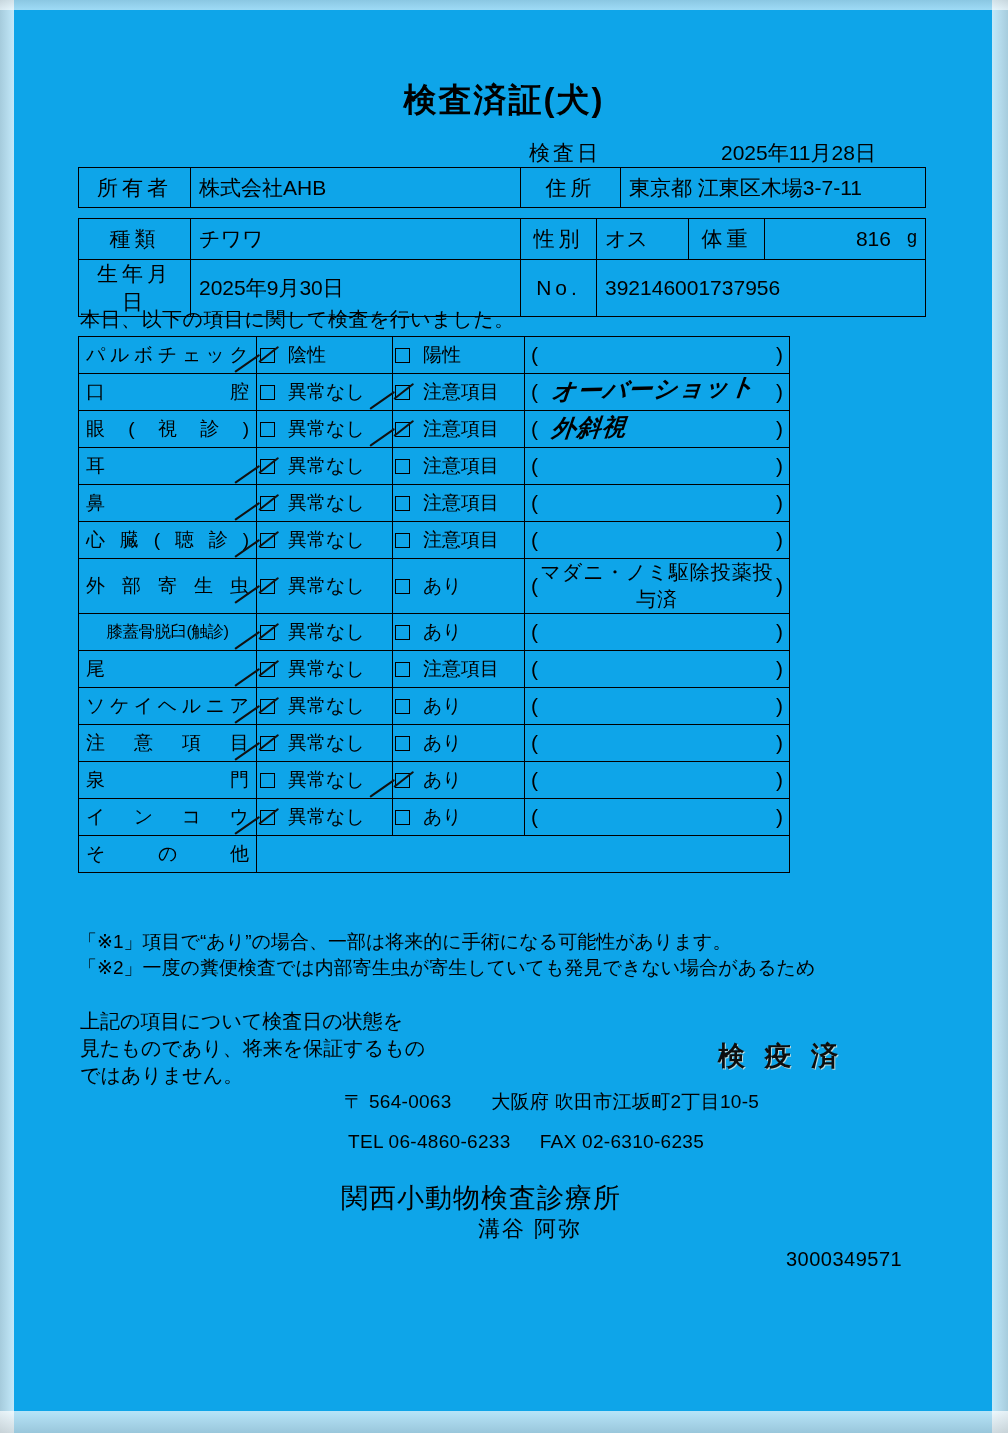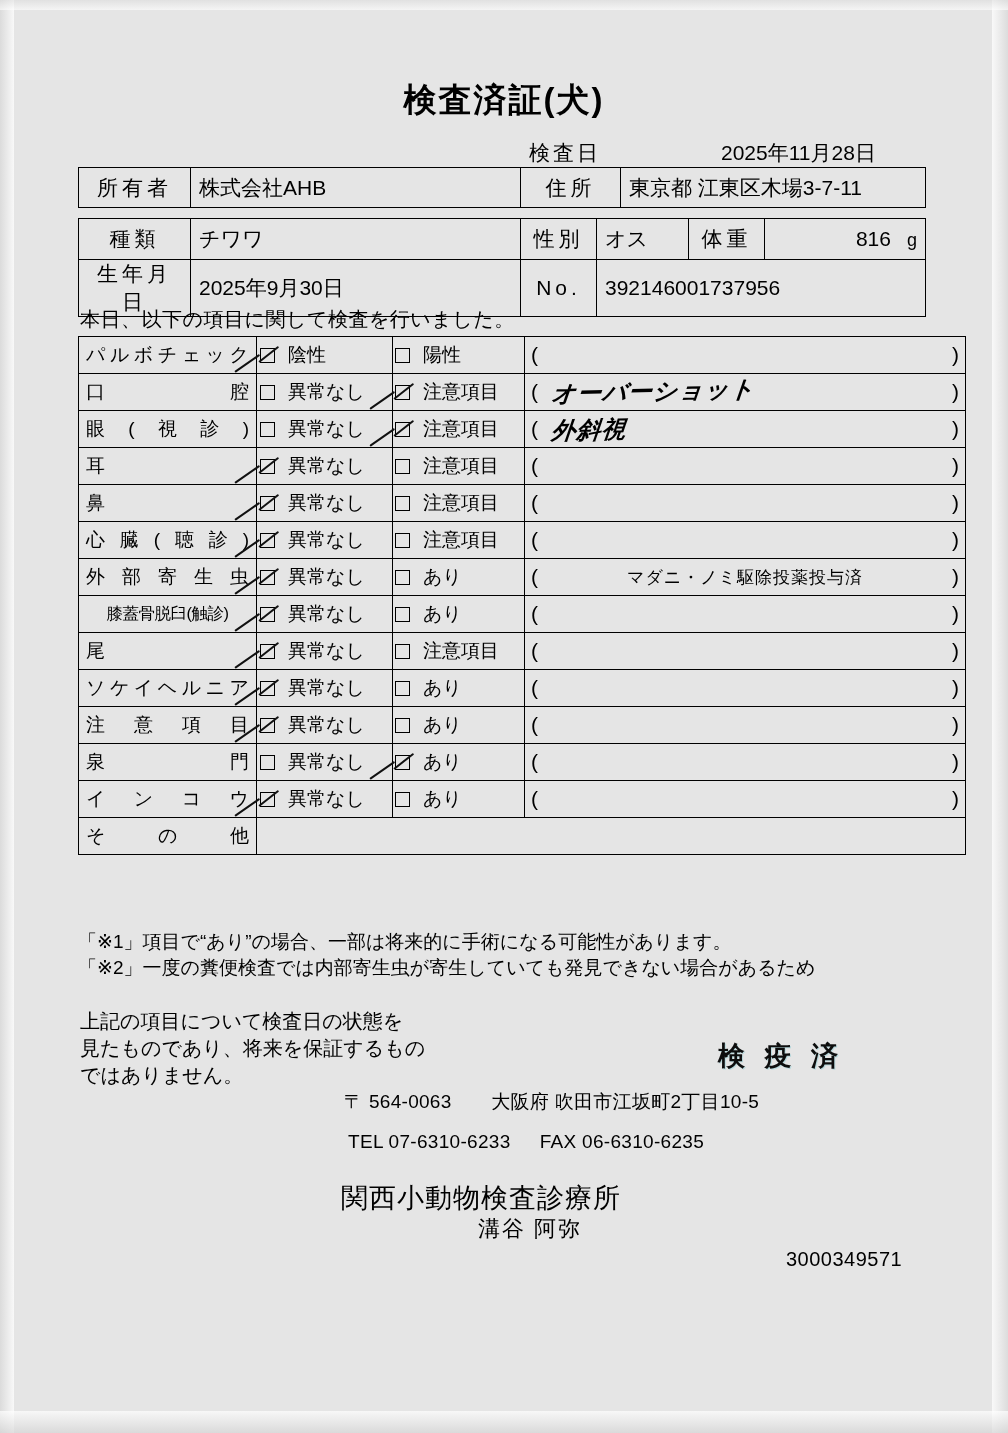--- a/index.html
+++ b/index.html
@@ -11,21 +11,21 @@
     font-family: "Liberation Sans", "DejaVu Sans", sans-serif;
     color: #000000;
     position: relative;
     overflow: hidden;
   }
   .page {
     position: absolute;
     left: 0; top: 0;
     width: 1008px;
     height: 1433px;
-    background: #e5e5e5;
+    background: #0ea5e9;
   }
   
   .scanedge-l { position:absolute; left:0; top:0; width:14px; height:1433px;
     background: linear-gradient(to right, #d8d8d8, #ffffff); opacity:.75; }
   .scanedge-r { position:absolute; right:0; top:0; width:16px; height:1433px;
     background: linear-gradient(to left, #d9d9d9, #ffffff); opacity:.75; }
   .scanedge-t { position:absolute; left:0; top:0; height:10px; width:1008px;
     background: linear-gradient(to bottom, #dedede, #ffffff); opacity:.6; }
   .scanedge-b { position:absolute; left:0; bottom:0; height:22px; width:1008px;
     background: linear-gradient(to top, #d5d5d5, #ffffff); opacity:.7; }
@@ -90,21 +90,21 @@
     font-size: 20px;
     letter-spacing: 0.5px;
   }
 
   
   .exam-wrap {
     position: absolute;
     top: 336px; left: 78px; width: 848px;
   }
   .exam-table {
-    width: 888px;
+    width: 712px;
     border-collapse: collapse;
     table-layout: fixed;
     padding-left: 44px;
   }
   .exam-table td {
     border: 1.5px solid #000;
     height: 37px;
     font-size: 19px;
     vertical-align: middle;
     padding: 0;
@@ -154,21 +154,21 @@
   .optlabel { font-size: 19px; letter-spacing: 0px; }
 
   .note-inner {
     display: flex;
     align-items: center;
     justify-content: space-between;
     width: 100%;
     font-size: 19px;
   }
   .paren { font-size: 21px; }
-  .note-text { flex: 1; text-align: center; font-size: 17px; letter-spacing: 1px; }
+  .note-text { flex: 1; text-align: center; font-size: 20px; letter-spacing: 1px; }
   .note-hand {
     flex: 1;
     text-align: left;
     padding-left: 14px;
     font-family: "DejaVu Sans", sans-serif;
     font-size: 24px;
     font-style: italic;
     font-weight: 700;
     transform: skewX(-7deg) rotate(-1.5deg);
     letter-spacing: 1px;
@@ -275,21 +275,21 @@
 
   <table class="animal-table">
     <tbody>
         <tr>
       <td class="lbl-c" style="width:112px;">種類</td>
       <td class="val-l" style="width:330px;">チワワ</td>
       <td class="lbl-c" style="width:76px;">性別</td>
       <td class="val-l" style="width:92px;">オス</td>
       <td class="lbl-c" style="width:76px;">体重</td>
       <td>
-        <div style="display:flex; justify-content:flex-end; align-items:flex-end;">
+        <div style="display:flex; justify-content:flex-end; align-items:flex-start;">
           <span class="weight-val">816</span>
           <span class="weight-unit">g</span>
         </div>
       </td>
     </tr>
     <tr>
       <td class="lbl-c">生年月日</td>
       <td class="val-l">2025年9月30日</td>
       <td class="lbl-c">No.</td>
       <td class="val-l" colspan="3">392146001737956</td>
@@ -557,22 +557,22 @@
   </div>
 
   <div class="quarantine-stamp">検 疫 済</div>
 
   <div class="addr-line">
     <span class="addr-zip"><span>〒</span>&nbsp;<span>564-0063</span></span>
     <span>大阪府 吹田市江坂町2丁目10-5</span>
   </div>
 
   <div class="tel-line">
-    <span>TEL 07-6310-6233</span>
+    <span>TEL 06-4860-6233</span>
     <span class="tel-fax-gap"></span>
-    <span>FAX 06-6310-6235</span>
+    <span>FAX 02-6310-6235</span>
   </div>
 
   <div class="clinic-name">関西小動物検査診療所</div>
   <div class="vet-name">溝谷 阿弥</div>
   <div class="doc-number">3000349571</div>
 
 </div>
 
 </body></html>

